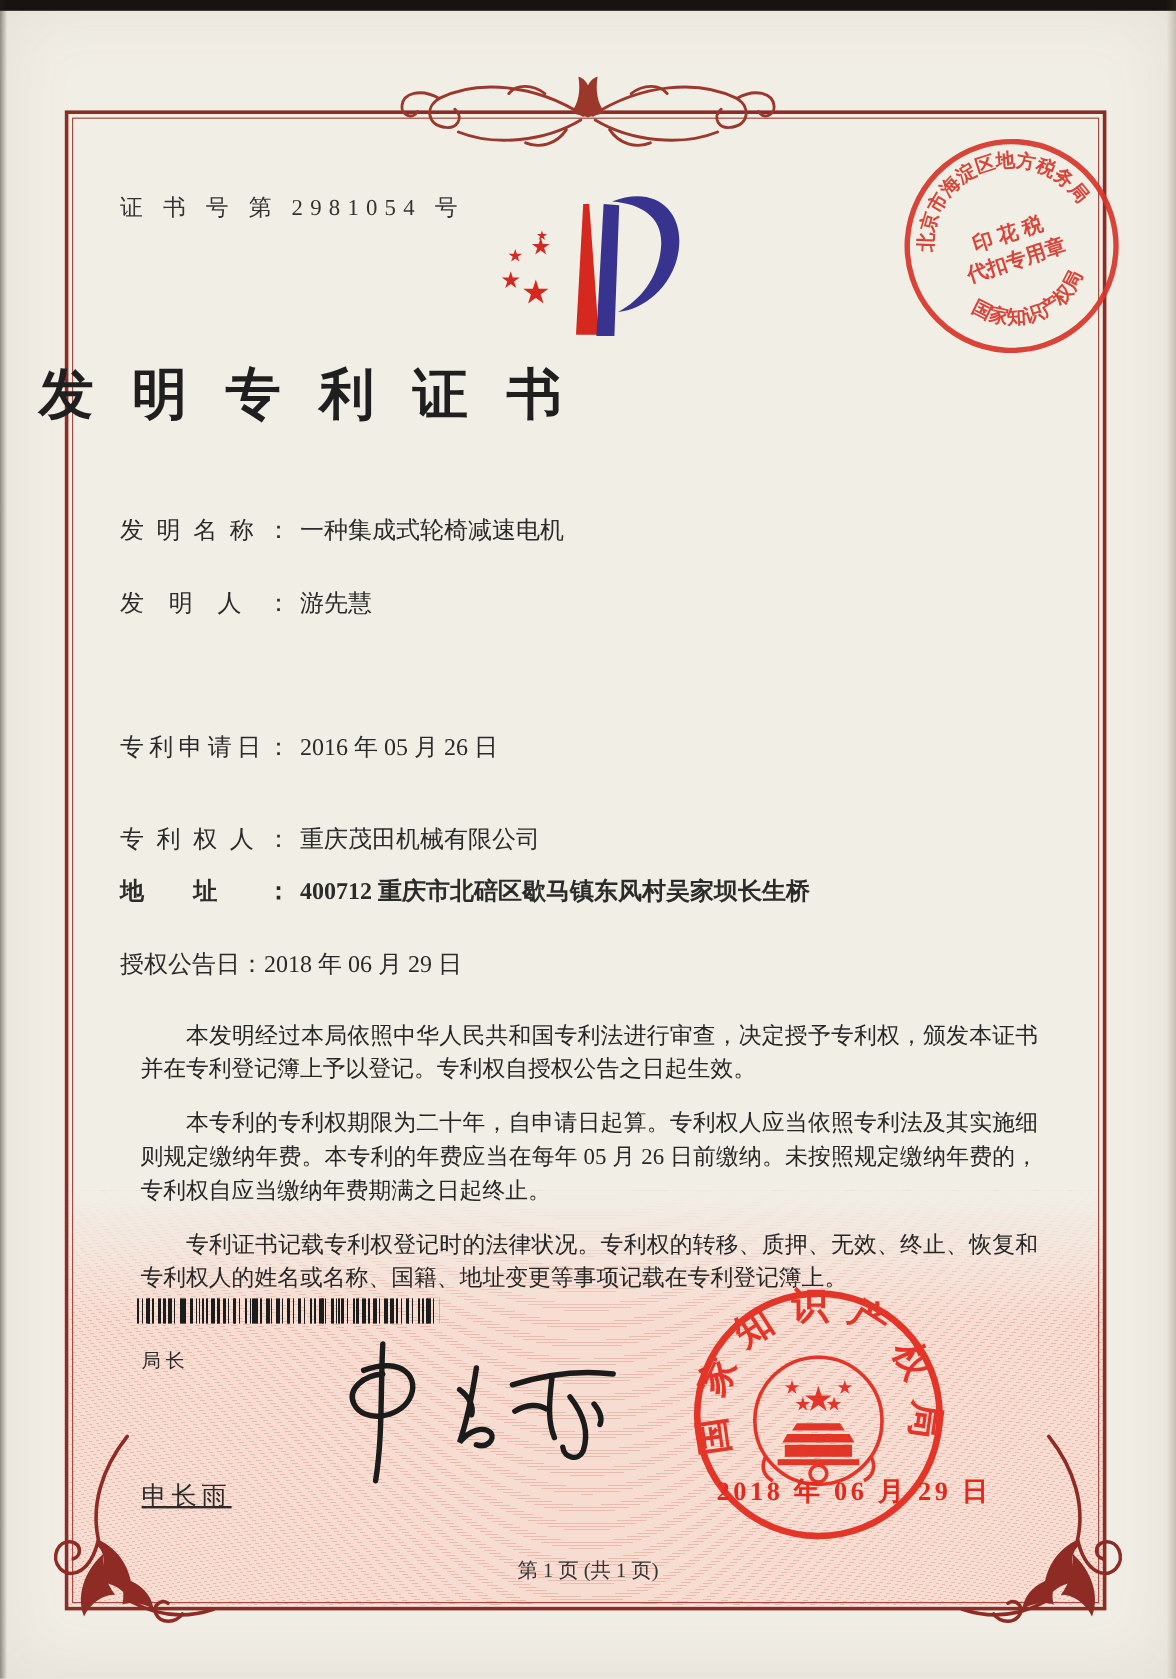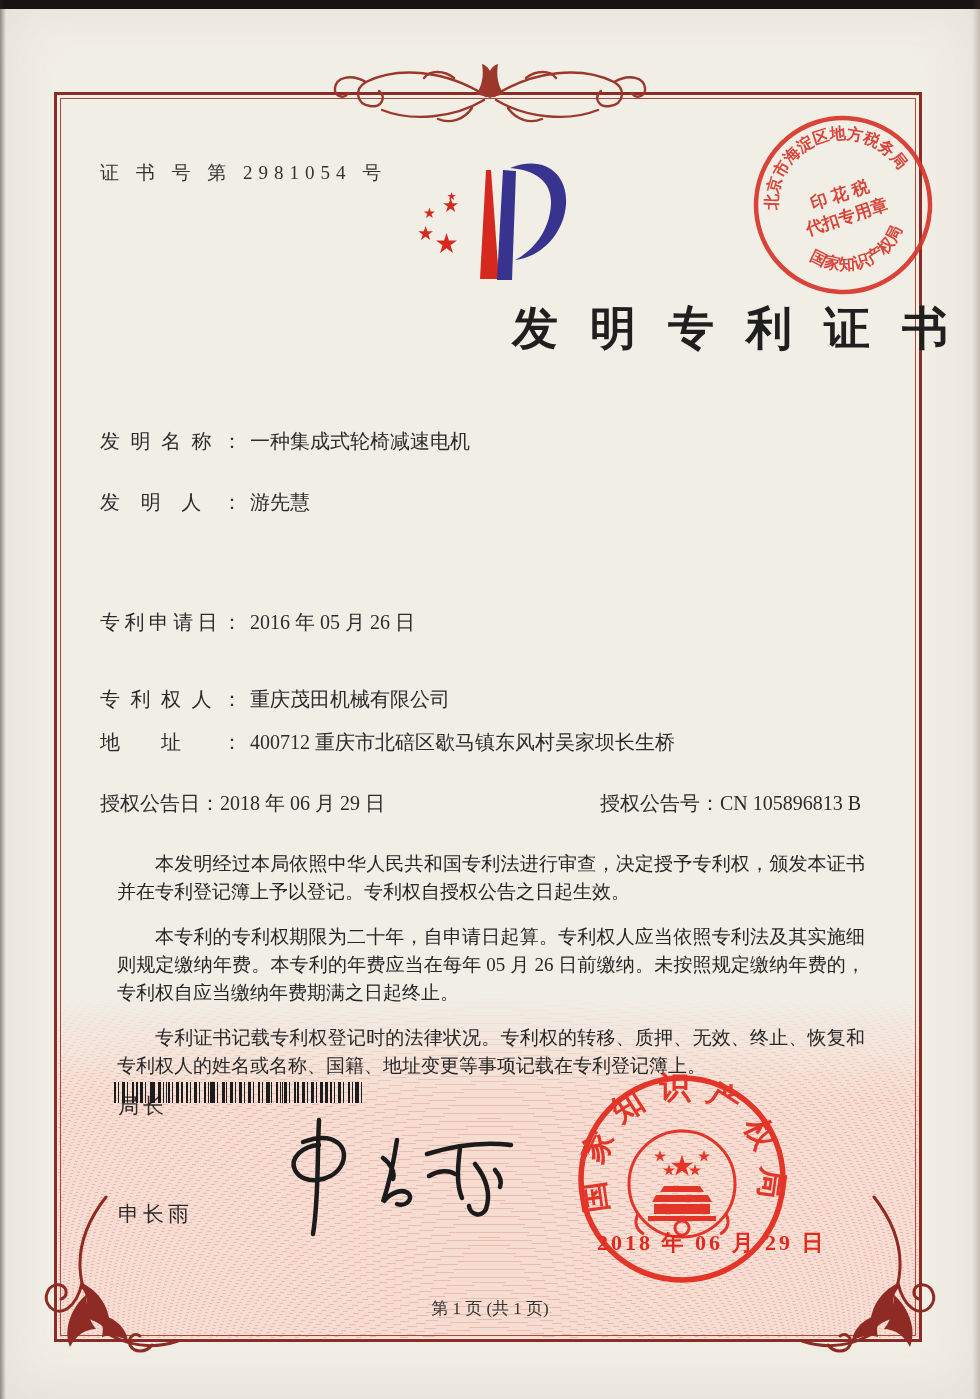--- a/index.html
+++ b/index.html
@@ -27,38 +27,38 @@
   .ornament{position:absolute;z-index:3;pointer-events:none;}
 
   .content{position:absolute;inset:0;z-index:3;color:#2b2b2b;}
 
   .cert-no{position:absolute;left:100px;top:160px;font-size:19px;letter-spacing:6px;color:#333;}
 
   .logo{position:absolute;left:398px;top:152px;z-index:3;}
 
   .tax-stamp{position:absolute;left:748px;top:110px;z-index:5;opacity:.92;transform:rotate(-18deg);}
 
-  .title{position:absolute;left:0;right:0;top:298px;text-align:right;
+  .title{position:absolute;left:0;right:0;top:298px;text-align:left;
          font-size:46px;font-weight:700;letter-spacing:32px;padding-left:32px;color:#1f1f1f;}
 
   .field-row{position:absolute;left:100px;font-size:20px;white-space:nowrap;}
   .flabel{display:inline-block;width:142px;text-align:justify;text-align-last:justify;}
   .fvalue{margin-left:8px;}
   .grant2{position:absolute;left:500px;top:0;}
 
   .body-text{position:absolute;left:100px;top:833px;width:782px;font-size:19px;line-height:28px;text-align:justify;color:#262626;}
   .body-text p{margin:17px;text-indent:2em;}
 
   .barcode{position:absolute;left:114px;top:1082px;width:252px;height:21px;z-index:3;
     background:
       repeating-linear-gradient(90deg,#1c1c1c 0 2px,rgba(0,0,0,0) 2px 4px,#1c1c1c 4px 5px,rgba(0,0,0,0) 5px 8px,#1c1c1c 8px 11px,rgba(0,0,0,0) 11px 13px,#1c1c1c 13px 14px,rgba(0,0,0,0) 14px 18px),
       repeating-linear-gradient(90deg,rgba(0,0,0,0) 0 9px,#1c1c1c 9px 11px,rgba(0,0,0,0) 11px 23px,#1c1c1c 23px 24px,rgba(0,0,0,0) 24px 29px);}
 
-  .director-title{position:absolute;left:118px;top:1092px;font-size:21px;letter-spacing:4px;}
-  .director-name{position:absolute;left:118px;top:1200px;font-size:21px;letter-spacing:4px;}
+  .director-title{position:absolute;left:118px;top:1124px;font-size:16px;letter-spacing:4px;}
+  .director-name{position:absolute;left:118px;top:1232px;font-size:21px;letter-spacing:4px;text-decoration:underline;}
   .signature{position:absolute;left:255px;top:1112px;z-index:3;}
 
   .seal{position:absolute;left:565px;top:1062px;z-index:4;opacity:.93;}
   .seal-date{position:absolute;left:597px;top:1228px;font-size:22px;color:#e3291d;letter-spacing:3px;z-index:5;font-weight:600;white-space:nowrap;}
 
   .footer{position:absolute;left:0;right:0;top:1297px;text-align:center;font-size:17px;color:#333;z-index:3;}
 </style>
 </head>
 <body>
 
@@ -168,29 +168,26 @@
     </div>
     <div class="field-row" style="top:428px;">
       <span class="flabel">发明名称：</span><span class="fvalue">一种集成式轮椅减速电机</span>
     </div>
     <div class="field-row" style="top:609px;">
       <span class="flabel">专利申请日：</span><span class="fvalue">2016 年 05 月 26 日</span>
     </div>
     <div class="field-row" style="top:686px;">
       <span class="flabel">专利权人：</span><span class="fvalue">重庆茂田机械有限公司</span>
     </div>
-    <div class="field-row" style="top:729px;">
+    <div class="field-row" style="top:729px;font-weight:bold;">
       <span class="flabel">地址：</span><span class="fvalue">400712 重庆市北碚区歇马镇东风村吴家坝长生桥</span>
     </div>
 
     <div class="field-row" style="top:790px;width:790px;">
       <span>授权公告日：</span><span>2018 年 06 月 29 日</span>
-      <span class="grant2">
-        <span>授权公告号：</span><span>CN 105896813 B</span>
-      </span>
     </div>
 
     <div class="body-text">
       <p>本发明经过本局依照中华人民共和国专利法进行审查，决定授予专利权，颁发本证书并在专利登记簿上予以登记。专利权自授权公告之日起生效。</p>
       <p>本专利的专利权期限为二十年，自申请日起算。专利权人应当依照专利法及其实施细则规定缴纳年费。本专利的年费应当在每年 05 月 26 日前缴纳。未按照规定缴纳年费的，专利权自应当缴纳年费期满之日起终止。</p>
       <p>专利证书记载专利权登记时的法律状况。专利权的转移、质押、无效、终止、恢复和专利权人的姓名或名称、国籍、地址变更等事项记载在专利登记簿上。</p>
     </div>
 
     <div class="barcode"></div>
 

